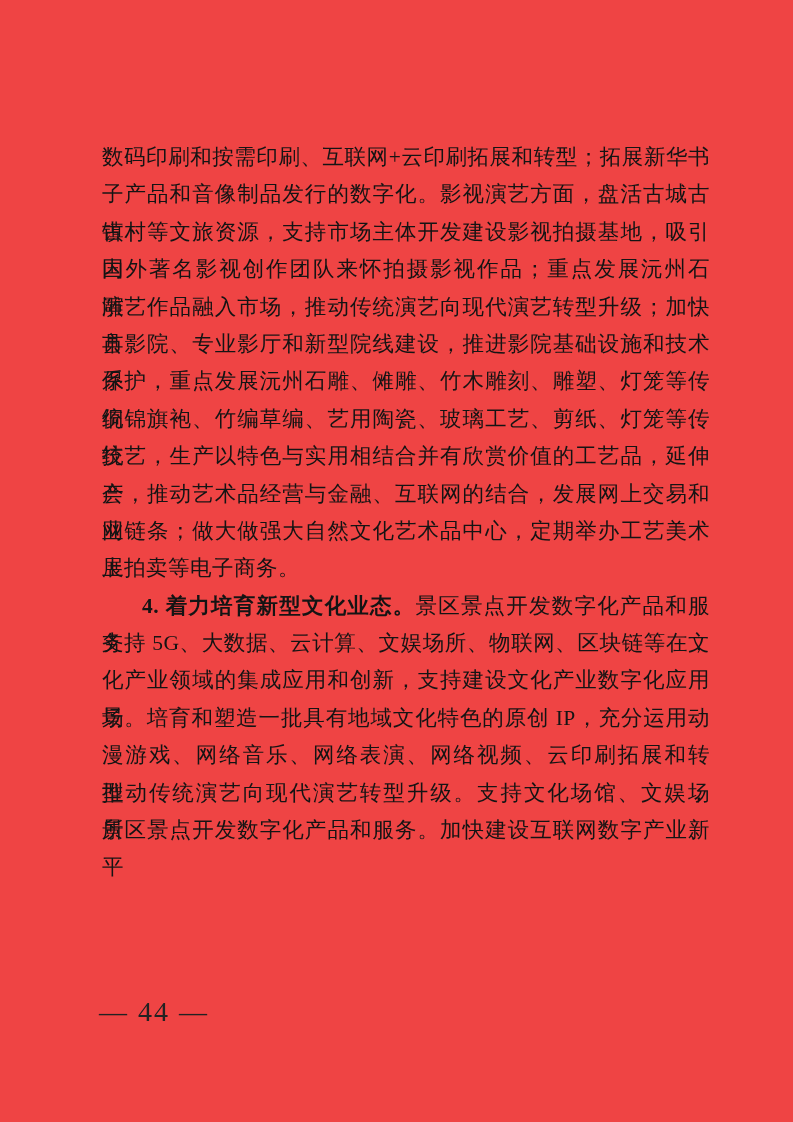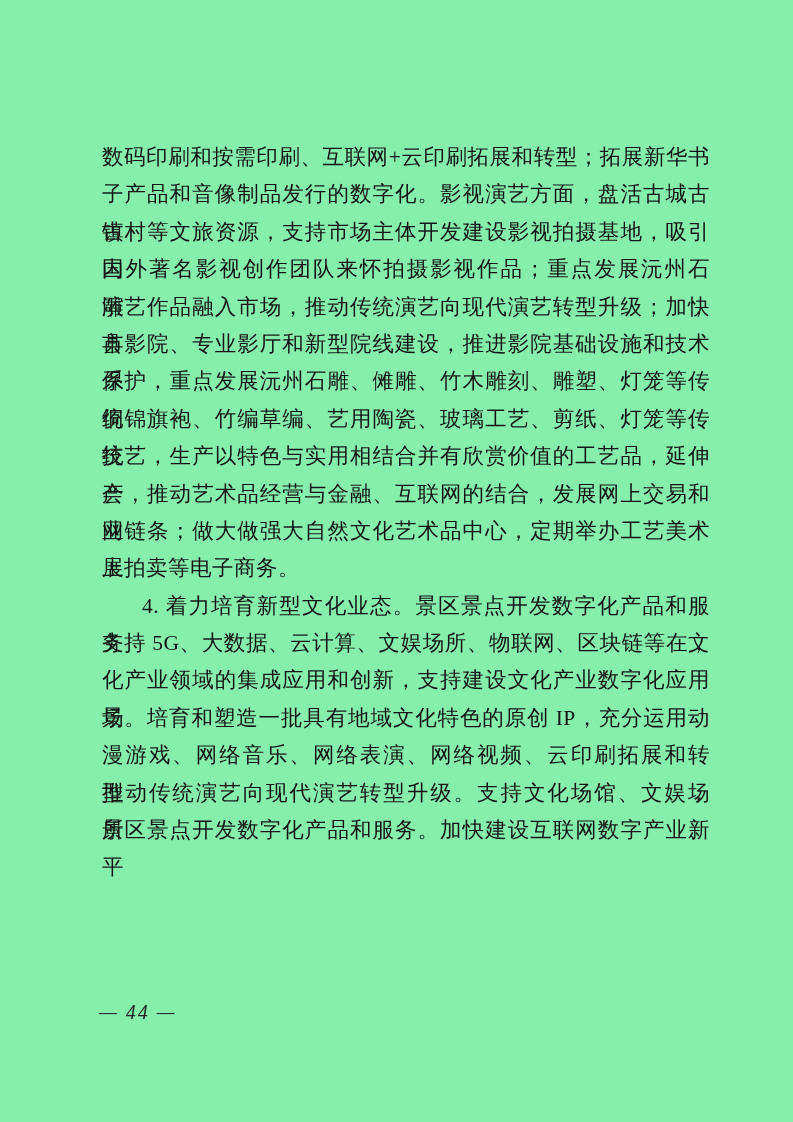--- a/index.html
+++ b/index.html
@@ -4,21 +4,21 @@
 <style>
   html, body {
     margin: 0;
     padding: 0;
     background: #ffffff;
   }
   .page {
     position: relative;
     width: 793px;
     height: 1122px;
-    background: #86efac;
+    background: #ef4444;
     overflow: hidden;
     font-family: "Liberation Serif", serif;
     color: #141414;
   }
   .text-block {
     position: absolute;
     left: 102px;
     top: 139px;
     width: 608px;
   }
@@ -33,31 +33,30 @@
     text-align: justify;
     text-align-last: justify;
     
     text-justify: inter-character;
     white-space: normal;
   }
   .line.indent {
     text-indent: 40px;
   }
   .seg.bold {
-    font-weight: normal;
+    font-weight: bold;
   }
   .footer-pagenum {
     position: absolute;
     left: 99px;
     top: 997px;
-    font-size: 20px;
+    font-size: 28px;
     line-height: 30px;
     letter-spacing: 2px;
     color: #222222;
-    font-style: italic;
   }
 </style>
 </head>
 <body>
 
 <div class="page">
   <div class="text-block" id="text-block">
       <div class="line justify"><span class="seg">数码印刷和按需印刷、互联网+云印刷拓展和转型；拓展新华书</span></div>
       <div class="line justify"><span class="seg">子产品和音像制品发行的数字化。影视演艺方面，盘活古城古镇</span></div>
       <div class="line justify"><span class="seg">古村等文旅资源，支持市场主体开发建设影视拍摄基地，吸引国</span></div>

